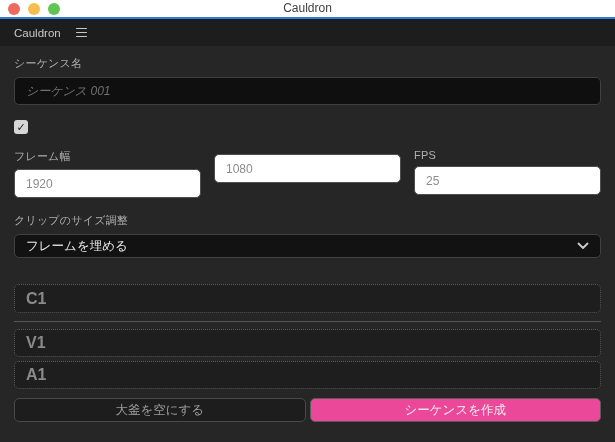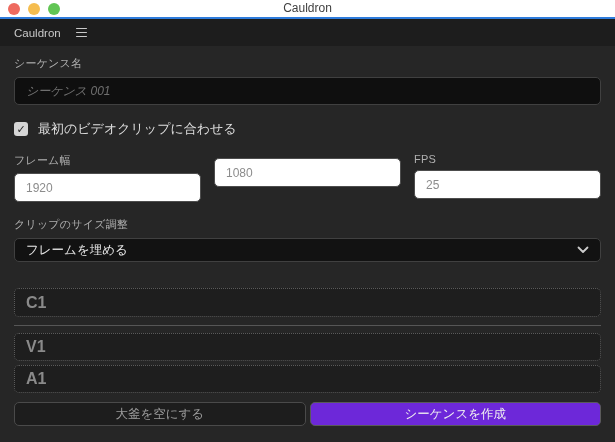--- a/index.html
+++ b/index.html
@@ -138,21 +138,21 @@
     display: flex; align-items: center; justify-content: center;
     font-size: 12.5px;
     cursor: pointer;
   }
   .btn-secondary {
     background: #1d1d1d;
     border: 1px solid #4a4a4a;
     color: #9b9b9b;
   }
   .btn-primary {
-    background: #6d28d9;
+    background: #ec4899;
     border: 1px solid #5a5a5a;
     color: #f0f0f0;
   }
 </style>
 </head>
 <body>
 
 <div class="window">
 
   <div class="titlebar">
@@ -174,21 +174,20 @@
     </span>
   </div>
 
   <div class="content">
 
     <div class="field-label lbl-seq">シーケンス名</div>
     <input class="text-input" type="text" placeholder="シーケンス 001" style="">
 
     <div class="check-row">
       <span class="checkbox">✓</span>
-      <span class="check-label">最初のビデオクリップに合わせる</span>
     </div>
 
     <div class="dims-grid">
       <div>
         <div class="field-label">フレーム幅</div>
         <input class="dim-input" type="text" disabled="" value="1920" style="">
       </div>
       <div>
         <input class="dim-input" type="text" disabled="" value="1080" style="">
       </div>

